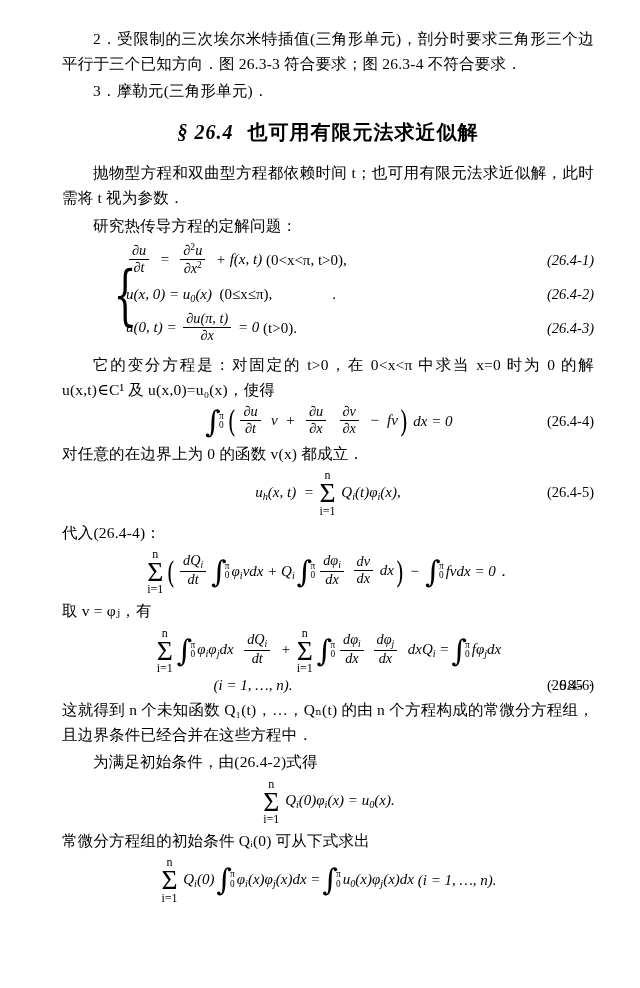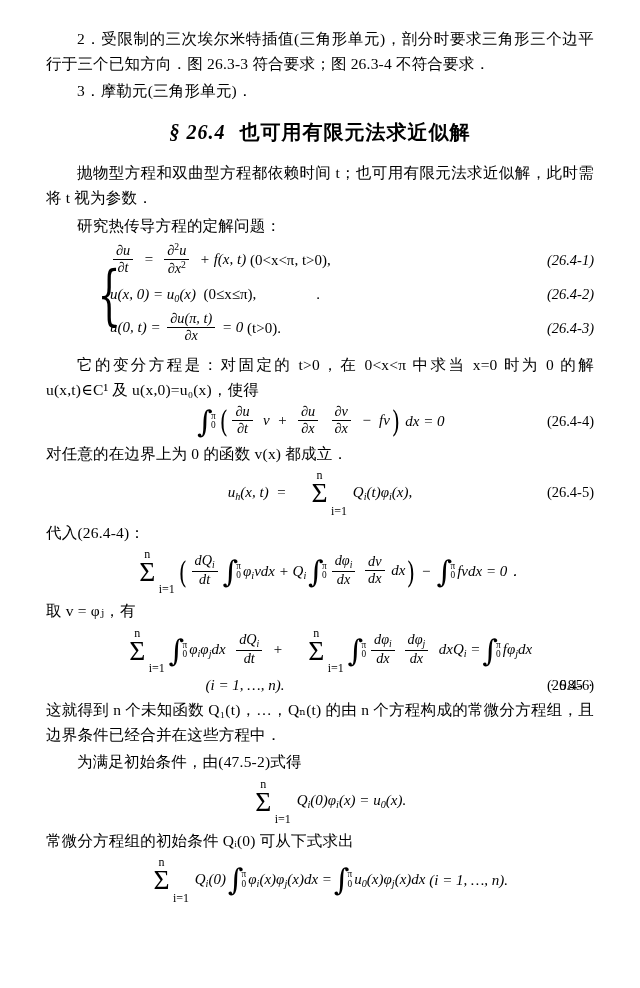--- a/index.html
+++ b/index.html
@@ -13,21 +13,21 @@
     font-family: "Liberation Serif", "DejaVu Serif", serif;
     color: #000;
     position: relative;
     overflow: hidden;
   }
   .page {
     position: relative;
     width: 640px;
     height: 708px;
     box-sizing: border-box;
-    padding: 26px 46px 10px 46px;
+    padding: 26px 46px 10px 62px;
     filter: contrast(1.08);
   }
   .para {
     font-size: 15.5px;
     line-height: 1.62;
     text-align: justify;
     margin: 0 0 2px 0;
     letter-spacing: 0.2px;
   }
   .indent2 { text-indent: 2em; }
@@ -77,21 +77,21 @@
     display: inline-flex;
     flex-direction: column;
     align-items: center;
     vertical-align: middle;
     margin: 0 2px;
     font-size: 0.8em;
     line-height: 1;
   }
   .sum .big { font-size: 2.3em; line-height: 0.86; font-style: normal; }
   .sum .top { font-size: 1em; }
-  .sum .bot { font-size: 1em; margin-left: 39px; }
+  .sum .bot { font-size: 1em; }
   .intg {
     display: inline-flex;
     align-items: center;
     margin: 0 2px;
     position: relative;
   }
   .intg .sym {
     font-size: 2.0em;
     line-height: 0.72;
     font-style: italic;
@@ -355,21 +355,21 @@
         </span>
     </span>
     <span class="math">fφ<sub>j</sub>dx</span>
   </div>
   <div class="eqline">
     <span class="math" style="margin-right:150px;">(i = 1, …, n).</span>
     <span class="eqnum">(26.4-6)</span>
   </div>
 
   <p class="para">这就得到 n 个未知函数 Q₁(t)，…，Qₙ(t) 的由 n 个方程构成的常微分方程组，且边界条件已经合并在这些方程中．</p>
-  <p class="para indent2">为满足初始条件，由(47.5-2)式得</p>
+  <p class="para indent2">为满足初始条件，由(26.4-2)式得</p>
 
   <div class="eqline">
     <span class="sum">
       <span class="top">n</span>
         <span class="big">Σ</span>
         <span class="bot">i=1</span>
     </span>
     <span class="math">&nbsp;Q<sub>i</sub>(0)φ<sub>i</sub>(x) = u<sub>0</sub>(x).</span>
   </div>
 

